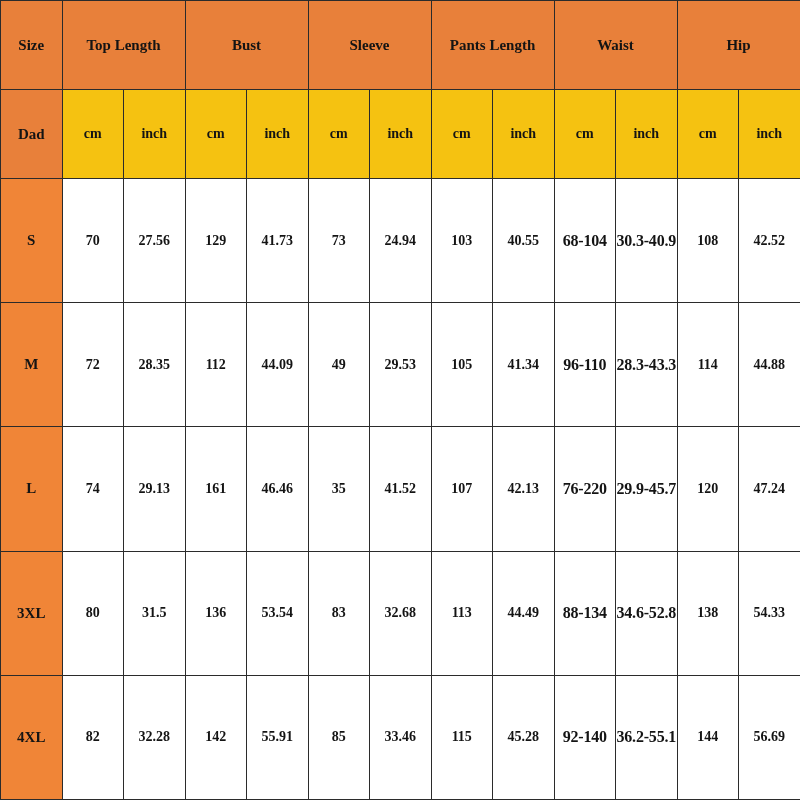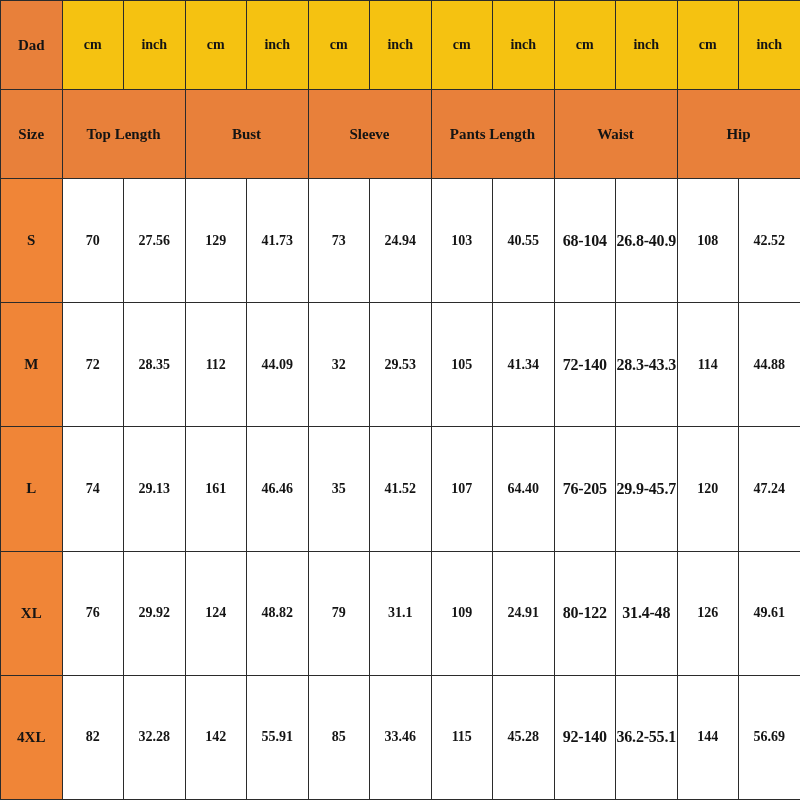--- a/index.html
+++ b/index.html
@@ -85,105 +85,105 @@
       <col style="width:61.5px">
       <col style="width:61.5px">
     <col style="width:61.5px">
       <col style="width:61.5px">
       <col style="width:61.5px">
     <col style="width:61.5px">
   </colgroup>
 
   <thead>
     <tr>
+      <th class="size-label-head" rowspan="1">Size</th>
+      <th class="hdr-group" colspan="2">Top Length</th>
+      <th class="hdr-group" colspan="2">Bust</th>
+      <th class="hdr-group" colspan="2">Sleeve</th>
+      <th class="hdr-group" colspan="2">Pants Length</th>
+      <th class="hdr-group" colspan="2">Waist</th>
+      <th class="hdr-group" colspan="2">Hip</th>
+    </tr>
+    <tr>
       <th class="size-label-head">Dad</th>
       <th class="hdr-unit">cm</th>
       <th class="hdr-unit">inch</th>
       <th class="hdr-unit">cm</th>
       <th class="hdr-unit">inch</th>
       <th class="hdr-unit">cm</th>
       <th class="hdr-unit">inch</th>
       <th class="hdr-unit">cm</th>
       <th class="hdr-unit">inch</th>
       <th class="hdr-unit">cm</th>
       <th class="hdr-unit">inch</th>
       <th class="hdr-unit">cm</th>
       <th class="hdr-unit">inch</th>
-    </tr>
-    <tr>
-      <th class="size-label-head" rowspan="1">Size</th>
-      <th class="hdr-group" colspan="2">Top Length</th>
-      <th class="hdr-group" colspan="2">Bust</th>
-      <th class="hdr-group" colspan="2">Sleeve</th>
-      <th class="hdr-group" colspan="2">Pants Length</th>
-      <th class="hdr-group" colspan="2">Waist</th>
-      <th class="hdr-group" colspan="2">Hip</th>
     </tr>
   </thead>
 
   <tbody>
     <tr>
       <td class="size-label">S</td>
       <td class="data-cell">70</td>
       <td class="data-cell">27.56</td>
       <td class="data-cell">129</td>
       <td class="data-cell">41.73</td>
       <td class="data-cell">73</td>
       <td class="data-cell">24.94</td>
       <td class="data-cell">103</td>
       <td class="data-cell">40.55</td>
       <td class="data-cell range">68-104</td>
-      <td class="data-cell range">26.8-40.9</td>
+      <td class="data-cell range">30.3-40.9</td>
       <td class="data-cell">108</td>
       <td class="data-cell">42.52</td>
     </tr>
     <tr>
       <td class="size-label">M</td>
       <td class="data-cell">72</td>
       <td class="data-cell">28.35</td>
       <td class="data-cell">112</td>
       <td class="data-cell">44.09</td>
-      <td class="data-cell">32</td>
+      <td class="data-cell">49</td>
       <td class="data-cell">29.53</td>
       <td class="data-cell">105</td>
       <td class="data-cell">41.34</td>
-      <td class="data-cell range">72-140</td>
+      <td class="data-cell range">96-110</td>
       <td class="data-cell range">28.3-43.3</td>
       <td class="data-cell">114</td>
       <td class="data-cell">44.88</td>
     </tr>
     <tr>
       <td class="size-label">L</td>
       <td class="data-cell">74</td>
       <td class="data-cell">29.13</td>
       <td class="data-cell">161</td>
       <td class="data-cell">46.46</td>
       <td class="data-cell">35</td>
       <td class="data-cell">41.52</td>
       <td class="data-cell">107</td>
-      <td class="data-cell">64.40</td>
-      <td class="data-cell range">76-205</td>
+      <td class="data-cell">42.13</td>
+      <td class="data-cell range">76-220</td>
       <td class="data-cell range">29.9-45.7</td>
       <td class="data-cell">120</td>
       <td class="data-cell">47.24</td>
     </tr>
     <tr>
-      <td class="size-label">XL</td>
-      <td class="data-cell">76</td>
-      <td class="data-cell">29.92</td>
-      <td class="data-cell">124</td>
-      <td class="data-cell">48.82</td>
-      <td class="data-cell">79</td>
-      <td class="data-cell">31.1</td>
-      <td class="data-cell">109</td>
-      <td class="data-cell">24.91</td>
-      <td class="data-cell range">80-122</td>
-      <td class="data-cell range">31.4-48</td>
-      <td class="data-cell">126</td>
-      <td class="data-cell">49.61</td>
+      <td class="size-label">3XL</td>
+      <td class="data-cell">80</td>
+      <td class="data-cell">31.5</td>
+      <td class="data-cell">136</td>
+      <td class="data-cell">53.54</td>
+      <td class="data-cell">83</td>
+      <td class="data-cell">32.68</td>
+      <td class="data-cell">113</td>
+      <td class="data-cell">44.49</td>
+      <td class="data-cell range">88-134</td>
+      <td class="data-cell range">34.6-52.8</td>
+      <td class="data-cell">138</td>
+      <td class="data-cell">54.33</td>
     </tr>
     <tr>
       <td class="size-label">4XL</td>
       <td class="data-cell">82</td>
       <td class="data-cell">32.28</td>
       <td class="data-cell">142</td>
       <td class="data-cell">55.91</td>
       <td class="data-cell">85</td>
       <td class="data-cell">33.46</td>
       <td class="data-cell">115</td>

